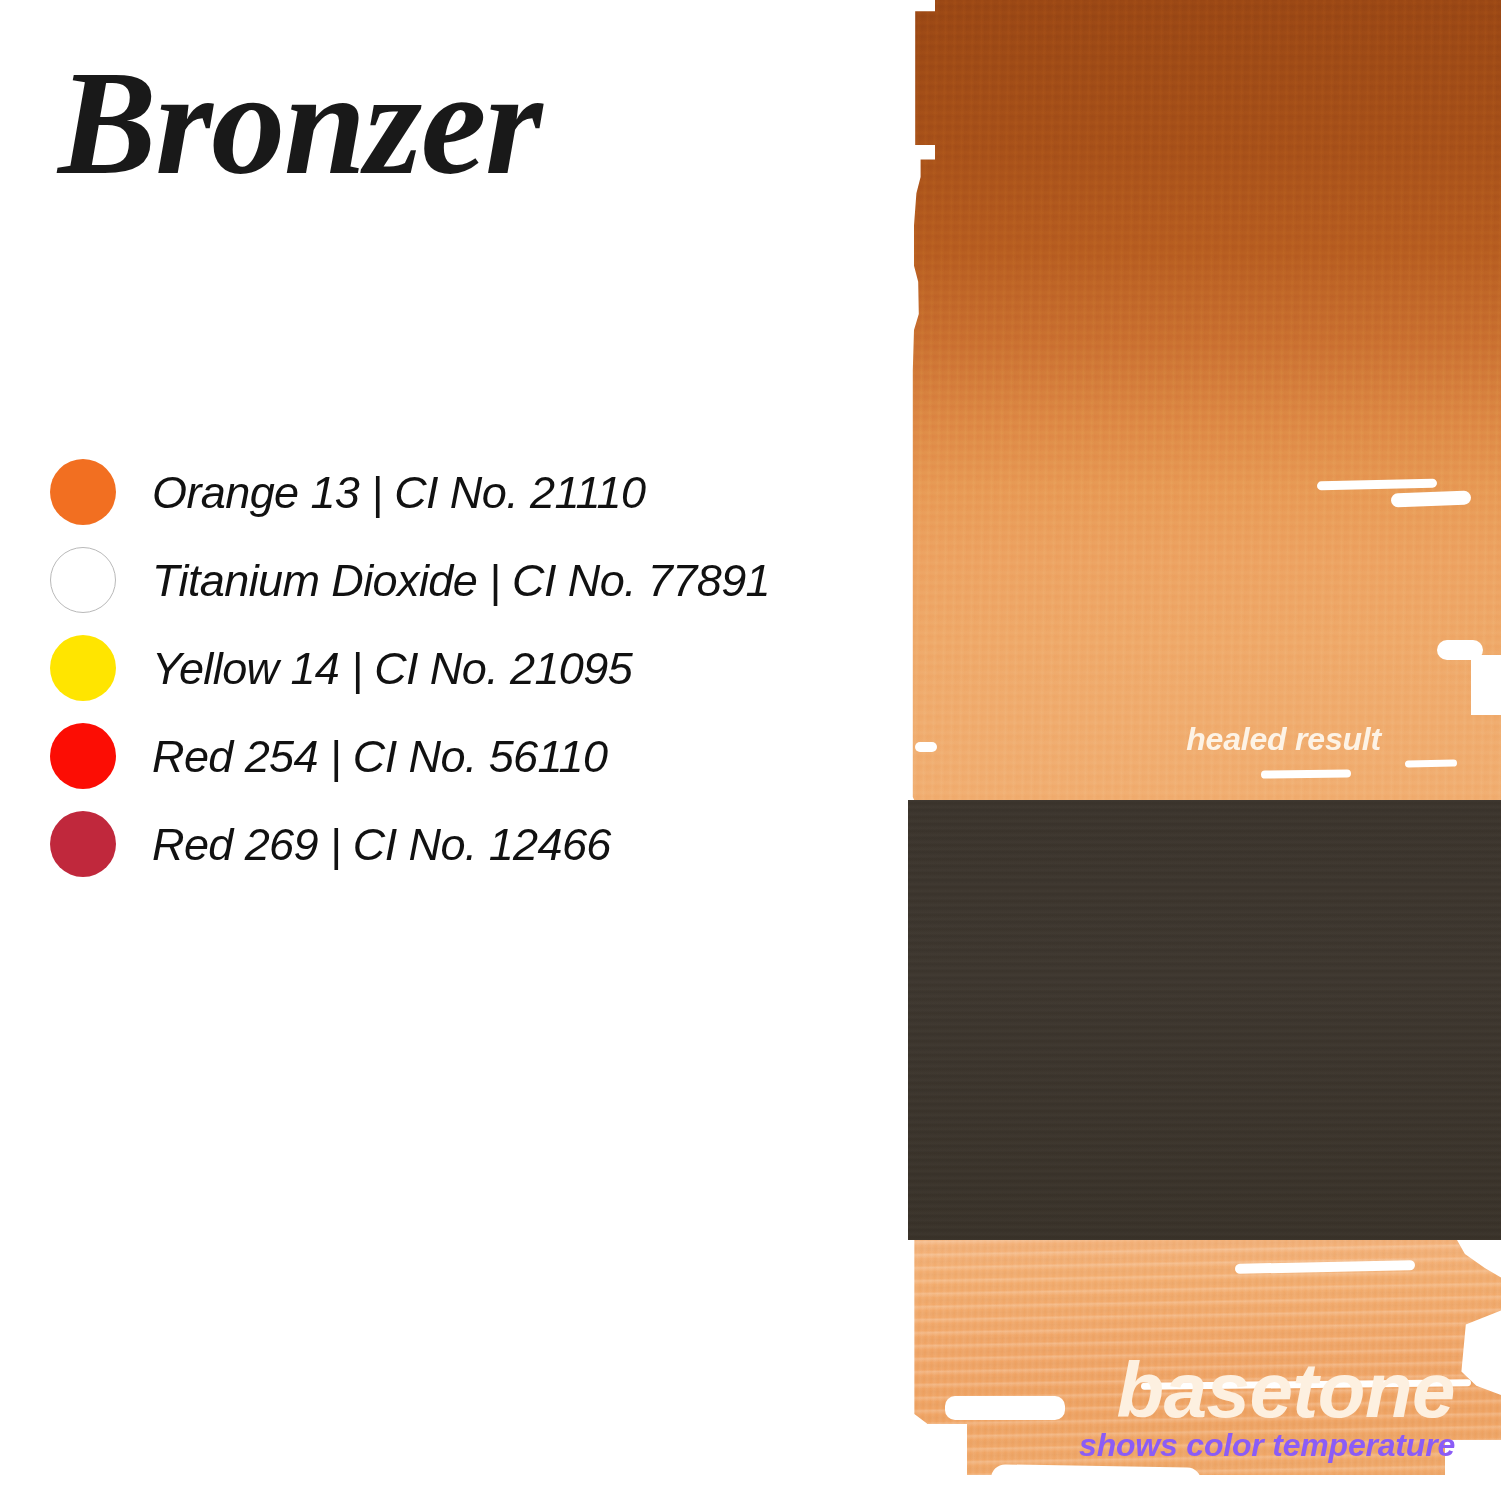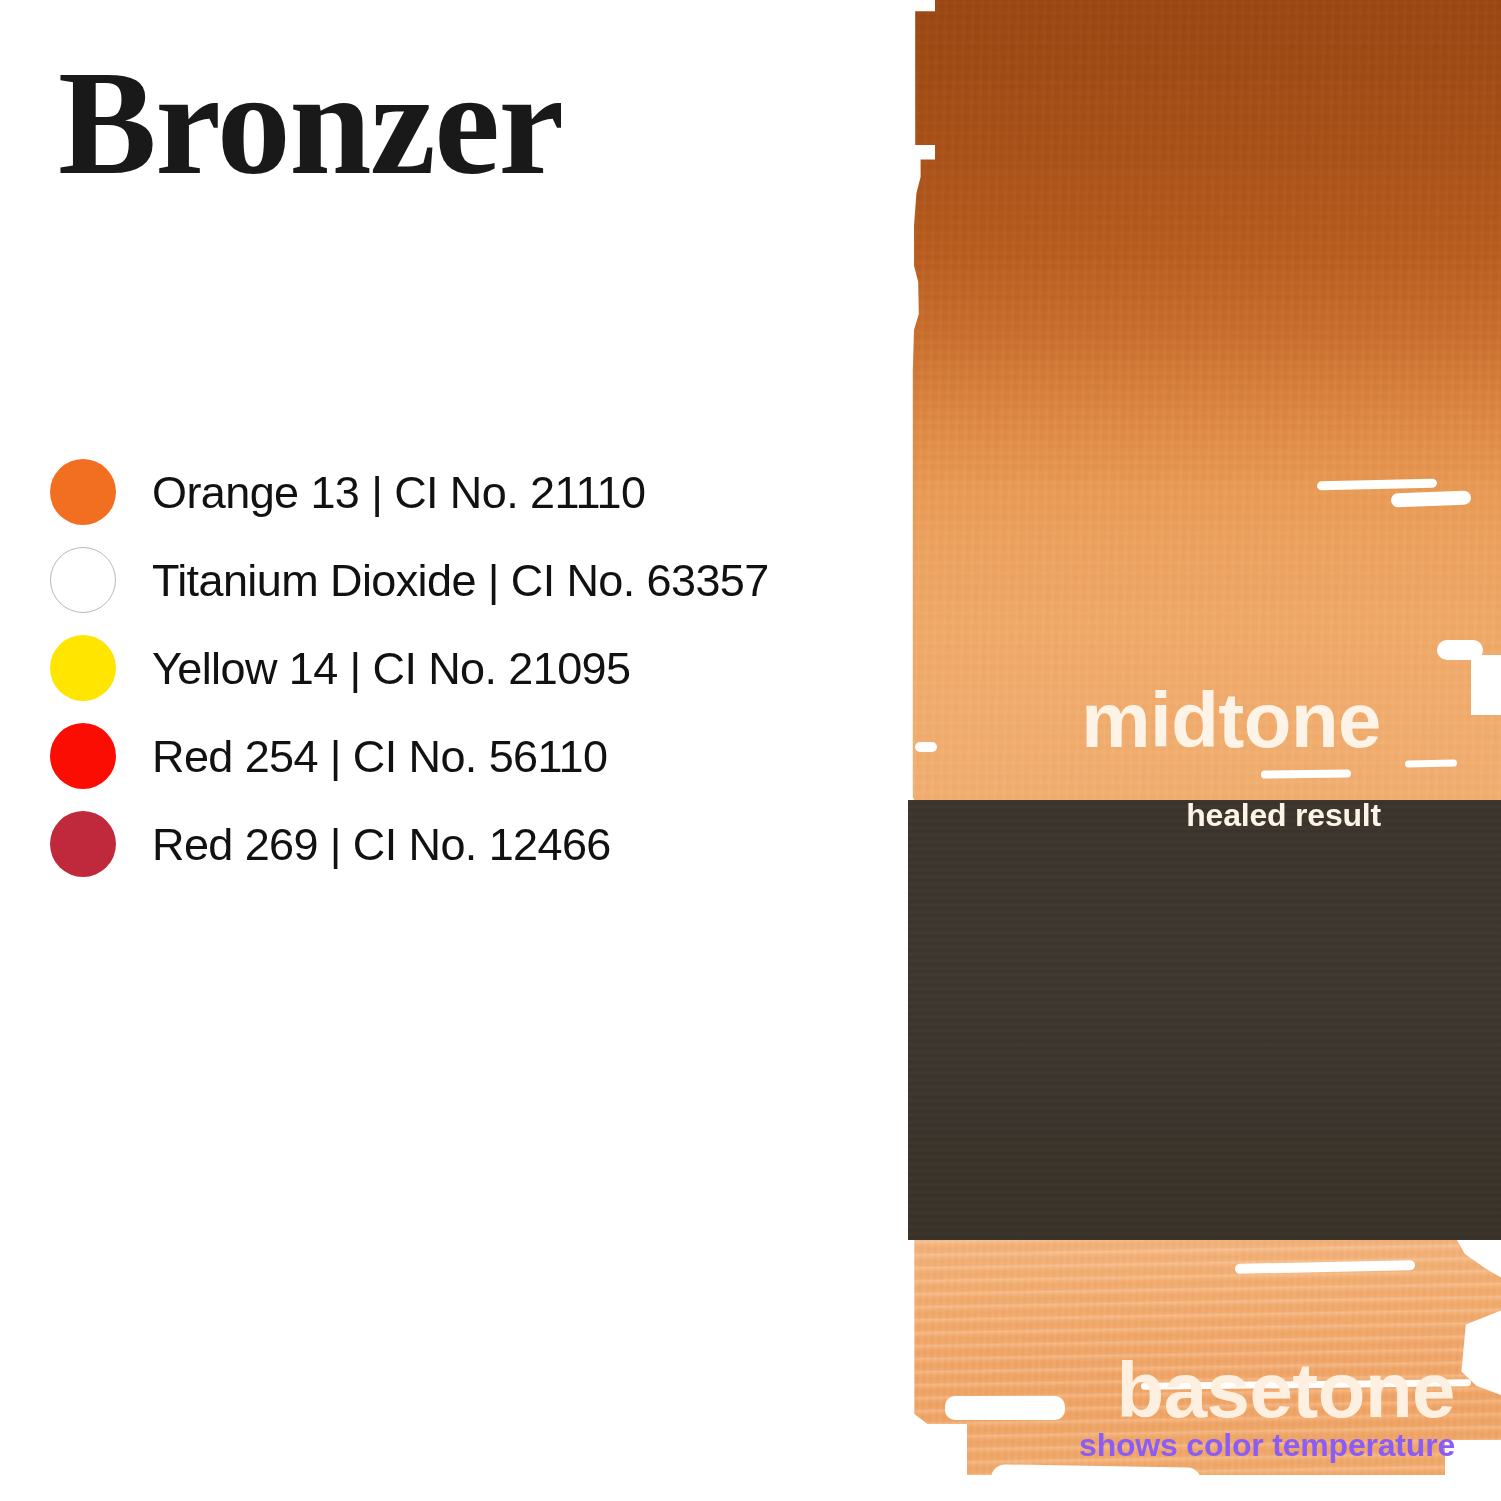--- a/index.html
+++ b/index.html
@@ -11,20 +11,21 @@
     overflow:hidden;
     position:relative;
   }
 
   #card {
     position:relative;
     width:1501px;
     height:1501px;
     background:#ffffff;
     overflow:hidden;
+    font-style:italic;
   }
 
   
   #left-panel {
     position:absolute;
     left:0; top:0;
     width:905px; height:1501px;
     background:#ffffff;
   }
 
@@ -252,21 +253,21 @@
     <div id="page-title">Bronzer</div>
 
     <div id="pigment-list">
 
     <div class="pigment-row">
           <span class="swatch-dot" style="background: rgb(242, 111, 33);"></span>
           <span class="pigment-label">Orange 13 | CI No. 21110</span>
         </div>
         <div class="pigment-row">
           <span class="swatch-dot bordered" style="background: rgb(255, 255, 255);"></span>
-          <span class="pigment-label">Titanium Dioxide | CI No. 63357</span>
+          <span class="pigment-label">Titanium Dioxide | CI No. 77891</span>
         </div>
         <div class="pigment-row">
           <span class="swatch-dot" style="background: rgb(255, 229, 0);"></span>
           <span class="pigment-label">Yellow 14 | CI No. 21095</span>
         </div>
         <div class="pigment-row">
           <span class="swatch-dot" style="background: rgb(252, 13, 4);"></span>
           <span class="pigment-label">Red 254 | CI No. 56110</span>
         </div>
         <div class="pigment-row">
@@ -301,21 +302,20 @@
     <div id="base-cut-left"></div>
     <div class="chip" id="base-scuff-1"></div>
     <div class="chip" id="base-scuff-2"></div>
     <div class="chip" id="base-scuff-3"></div>
     <div class="chip" id="base-scuff-4"></div>
     <div class="chip" id="base-scuff-5"></div>
     <div class="chip" id="base-scuff-6"></div>
 
 
     <div class="tone-label" id="label-midtone" style="color: rgb(253, 243, 230);">
-      <span class="tone-title" style="color: rgb(253, 243, 230);">midtone</span>
       <span class="tone-sub" style="color: rgb(253, 243, 230);">healed result</span>
     </div>
 
     <div class="tone-label" id="label-basetone" style="color: rgb(253, 240, 224);">
       <span class="tone-title" style="color: rgb(253, 240, 224);">basetone</span>
       <span class="tone-sub" style="color: #8b5cf6;">shows color temperature</span>
     </div>
 
   </div>
 </div>

